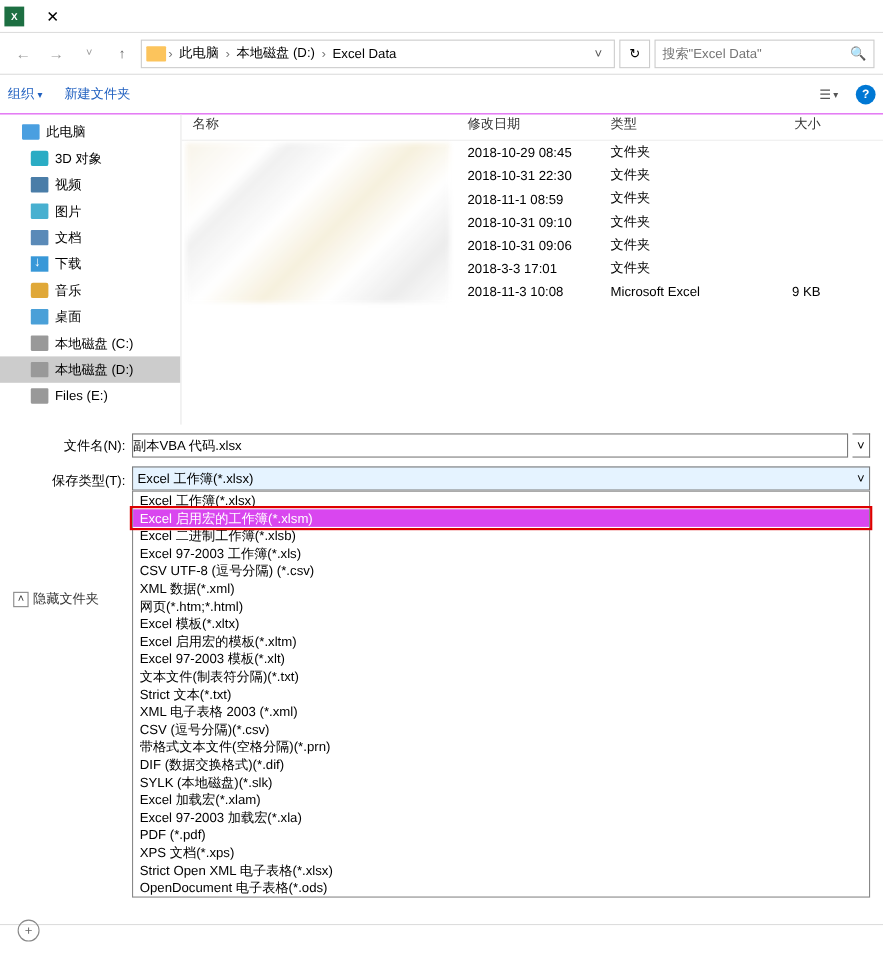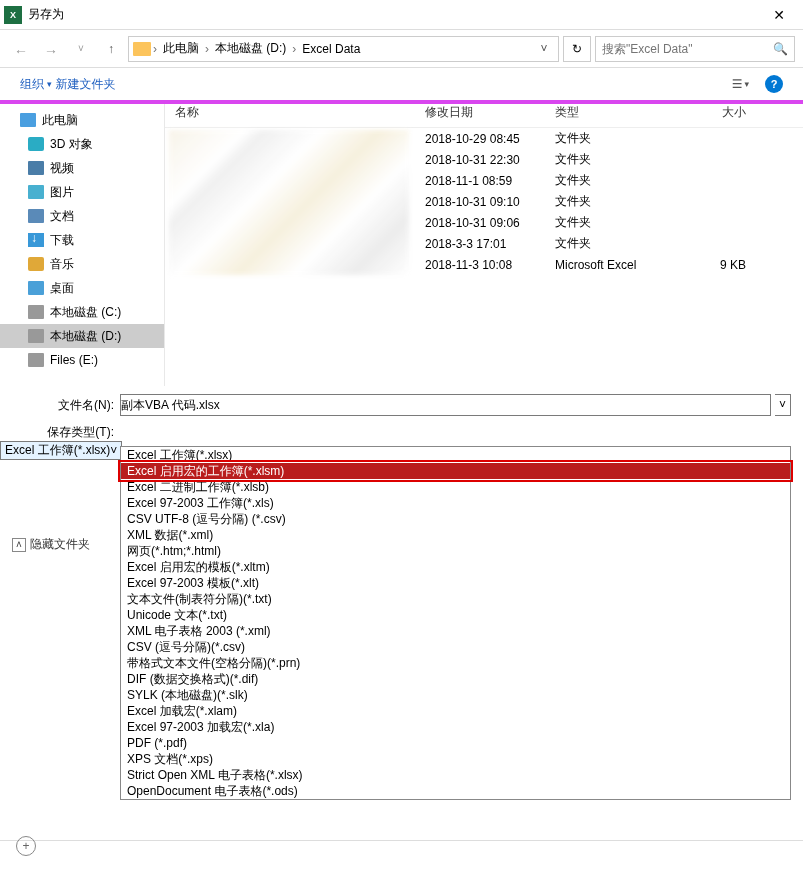--- a/index.html
+++ b/index.html
@@ -123,25 +123,25 @@
   border: none;
   outline: none;
   flex: 1;
   color: #888;
 }
 .search-icon {
   color: #666;
 }
 .toolbar {
   height: 36px;
-  border-bottom: 4px solid #d946ef;
-  display: flex;
-  align-items: center;
-  padding: 0 20px;
-  gap: 4px;
+  border-bottom: 1px solid #d946ef;
+  display: flex;
+  align-items: center;
+  padding: 0 7px;
+  gap: 20px;
 }
 .toolbar-btn {
   color: #2060c0;
   cursor: pointer;
   display: flex;
   align-items: center;
   gap: 3px;
 }
 .toolbar-right {
   margin-left: auto;
@@ -263,23 +263,22 @@
   text-align: center;
   border: 1px solid #7a7a7a;
   border-left: none;
   height: 22px;
   display: flex;
   align-items: center;
   justify-content: center;
 }
 .filetype-row {
   display: flex;
-  align-items: flex-start;
+  align-items: flex-end;
   padding: 4px 12px 4px 0;
-  flex-direction: column;
 }
 .filetype-select {
   flex: 1;
   height: 22px;
   border: 1px solid #7a7a7a;
   padding: 0 4px;
   background: #e5f3ff;
   display: flex;
   align-items: center;
   justify-content: space-between;
@@ -299,21 +298,21 @@
   z-index: 100;
 }
 .dropdown-item {
   height: 16px;
   padding: 0 6px;
   cursor: pointer;
   white-space: nowrap;
   line-height: 16px;
 }
 .dropdown-item.highlighted {
-  background: #b91c1c;
+  background: #d946ef;
   color: #fff;
 }
 .red-box {
   position: absolute;
   left: -3px;
   right: -3px;
   top: 13px;
   height: 22px;
   border: 2px solid #d00;
   pointer-events: none;
@@ -351,21 +350,20 @@
   background: #ddd;
   left: 0;
   right: 0;
 }
 </style>
 </head>
 <body>
 
 <div class="titlebar">
   <div class="app-icon">X</div>
-  <div class="titlebar-title">另存为</div>
   <div class="close-btn">✕</div>
 </div>
 
 <div class="navbar">
   <div class="nav-arrow">←</div>
   <div class="nav-arrow">→</div>
   <div class="nav-arrow" style="font-size:10px">˅</div>
   <div class="nav-up">↑</div>
   <div class="address-bar">
     <div class="folder-icon-small"></div>
@@ -522,24 +520,25 @@
 
 <div class="dropdown-list" id="dropdown">
   <div class="red-box"></div>
 <div class="dropdown-item">Excel 工作簿(*.xlsx)</div>
     <div class="dropdown-item highlighted">Excel 启用宏的工作簿(*.xlsm)</div>
     <div class="dropdown-item">Excel 二进制工作簿(*.xlsb)</div>
     <div class="dropdown-item">Excel 97-2003 工作簿(*.xls)</div>
     <div class="dropdown-item">CSV UTF-8 (逗号分隔) (*.csv)</div>
     <div class="dropdown-item">XML 数据(*.xml)</div>
     <div class="dropdown-item">网页(*.htm;*.html)</div>
+    <div class="dropdown-item">Excel 模板(*.xltx)</div>
     <div class="dropdown-item">Excel 启用宏的模板(*.xltm)</div>
     <div class="dropdown-item">Excel 97-2003 模板(*.xlt)</div>
     <div class="dropdown-item">文本文件(制表符分隔)(*.txt)</div>
-    <div class="dropdown-item">Unicode 文本(*.txt)</div>
+    <div class="dropdown-item">Strict 文本(*.txt)</div>
     <div class="dropdown-item">XML 电子表格 2003 (*.xml)</div>
     <div class="dropdown-item">CSV (逗号分隔)(*.csv)</div>
     <div class="dropdown-item">带格式文本文件(空格分隔)(*.prn)</div>
     <div class="dropdown-item">DIF (数据交换格式)(*.dif)</div>
     <div class="dropdown-item">SYLK (本地磁盘)(*.slk)</div>
     <div class="dropdown-item">Excel 加载宏(*.xlam)</div>
     <div class="dropdown-item">Excel 97-2003 加载宏(*.xla)</div>
     <div class="dropdown-item">PDF (*.pdf)</div>
     <div class="dropdown-item">XPS 文档(*.xps)</div>
     <div class="dropdown-item">Strict Open XML 电子表格(*.xlsx)</div>

